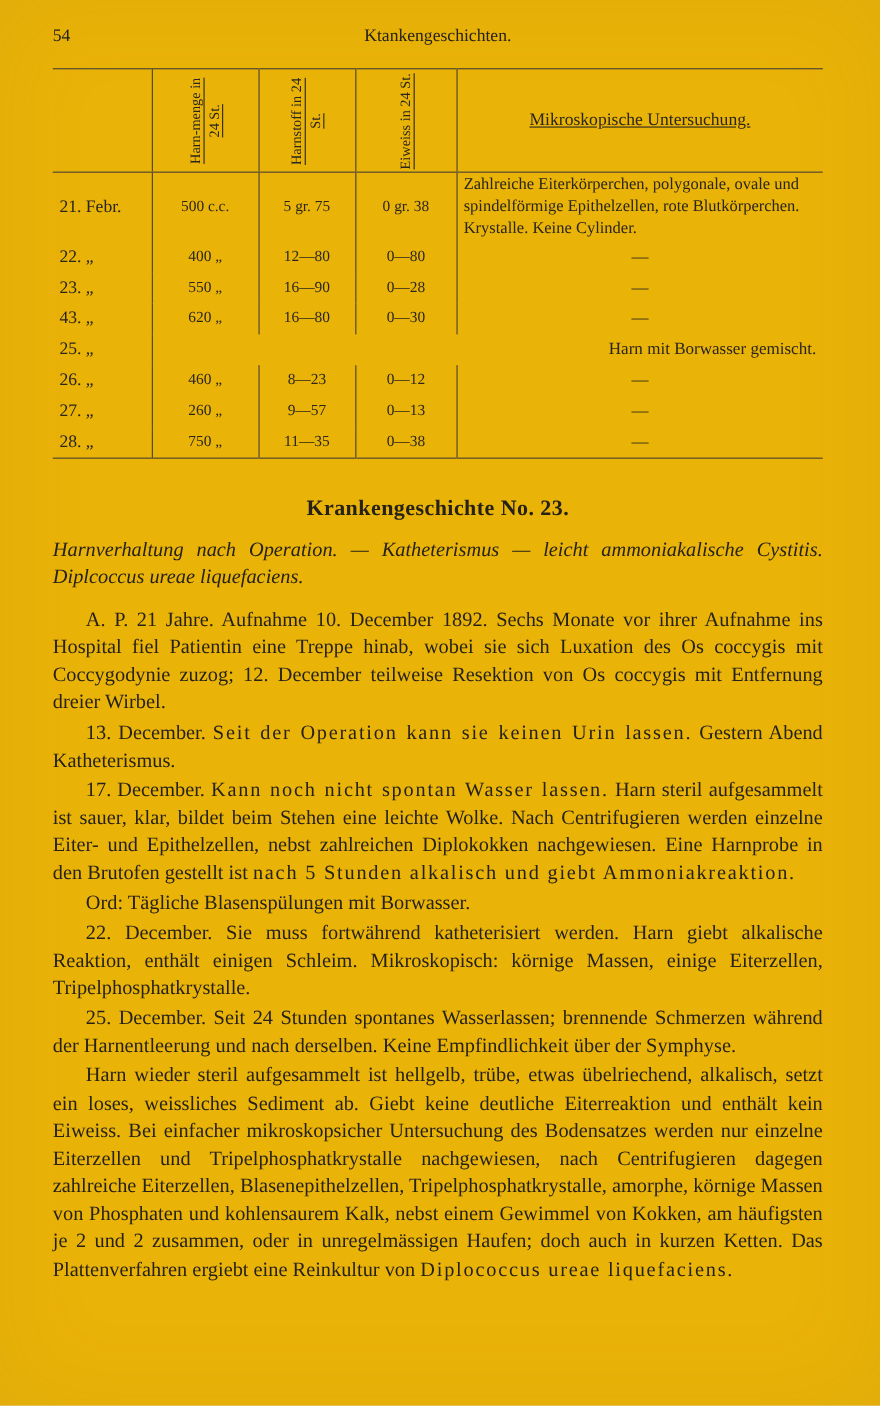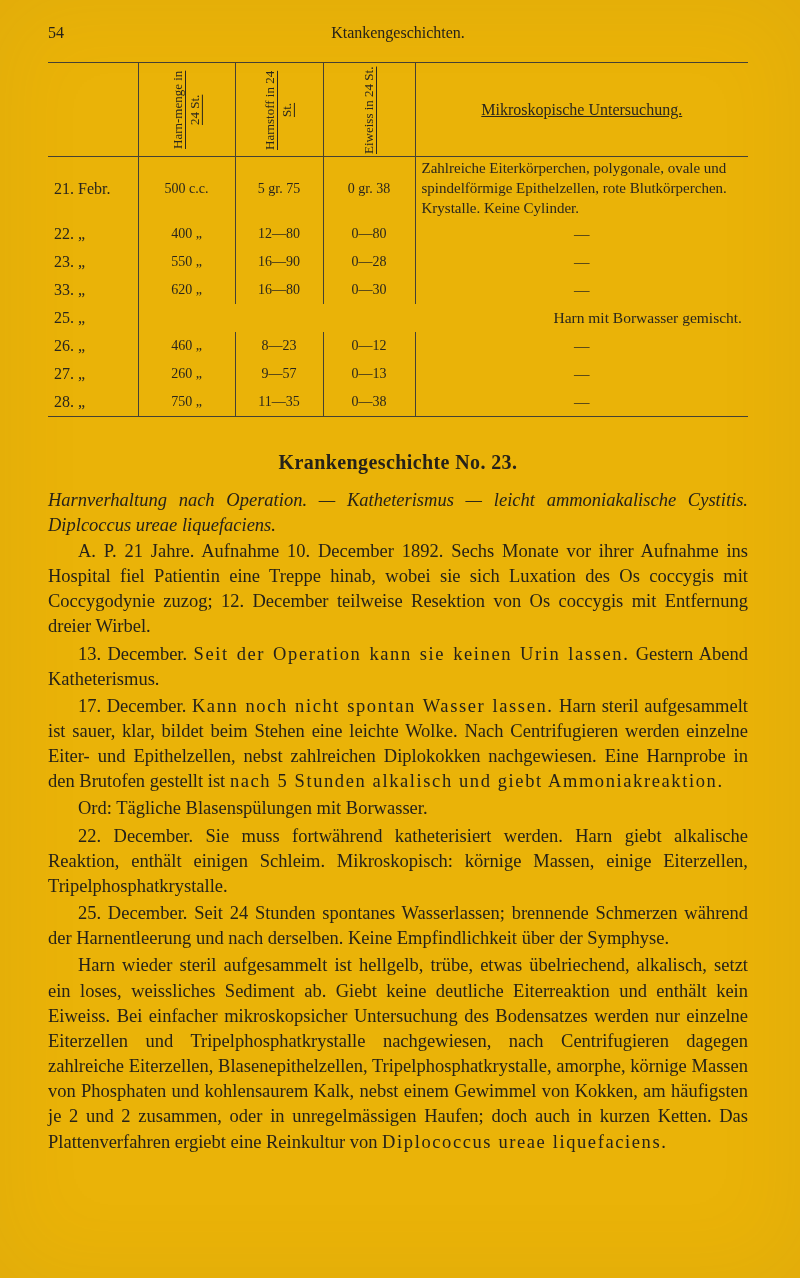--- a/index.html
+++ b/index.html
@@ -77,20 +77,21 @@
     font-size: 20px;
     font-weight: bold;
     letter-spacing: 0.4px;
     margin-bottom: 14px;
   }
   .case-subtitle {
     font-style: italic;
     text-align: justify;
     font-size: 18.5px;
     line-height: 1.38;
+    margin-bottom: 13px;
   }
   .case-body p {
     text-align: justify;
     font-size: 18.5px;
     line-height: 1.36;
     text-indent: 30px;
     margin-bottom: 2px;
   }
   .gesperrt { letter-spacing: 1.6px; }
 </style>
@@ -143,21 +144,21 @@
         <td class="c-dash">—</td>
       </tr>
       <tr>
         <td class="c-date">23. „</td>
         <td class="c-num">550 „</td>
         <td class="c-num">16—90</td>
         <td class="c-num">0—28</td>
         <td class="c-dash">—</td>
       </tr>
       <tr>
-        <td class="c-date">33. „</td>
+        <td class="c-date">43. „</td>
         <td class="c-num">620 „</td>
         <td class="c-num">16—80</td>
         <td class="c-num">0—30</td>
         <td class="c-dash">—</td>
       </tr>
       <tr>
         <td class="c-date">25. „</td>
         <td class="c-span" colspan="4">Harn mit Borwasser gemischt.</td>
       </tr>
       <tr>

